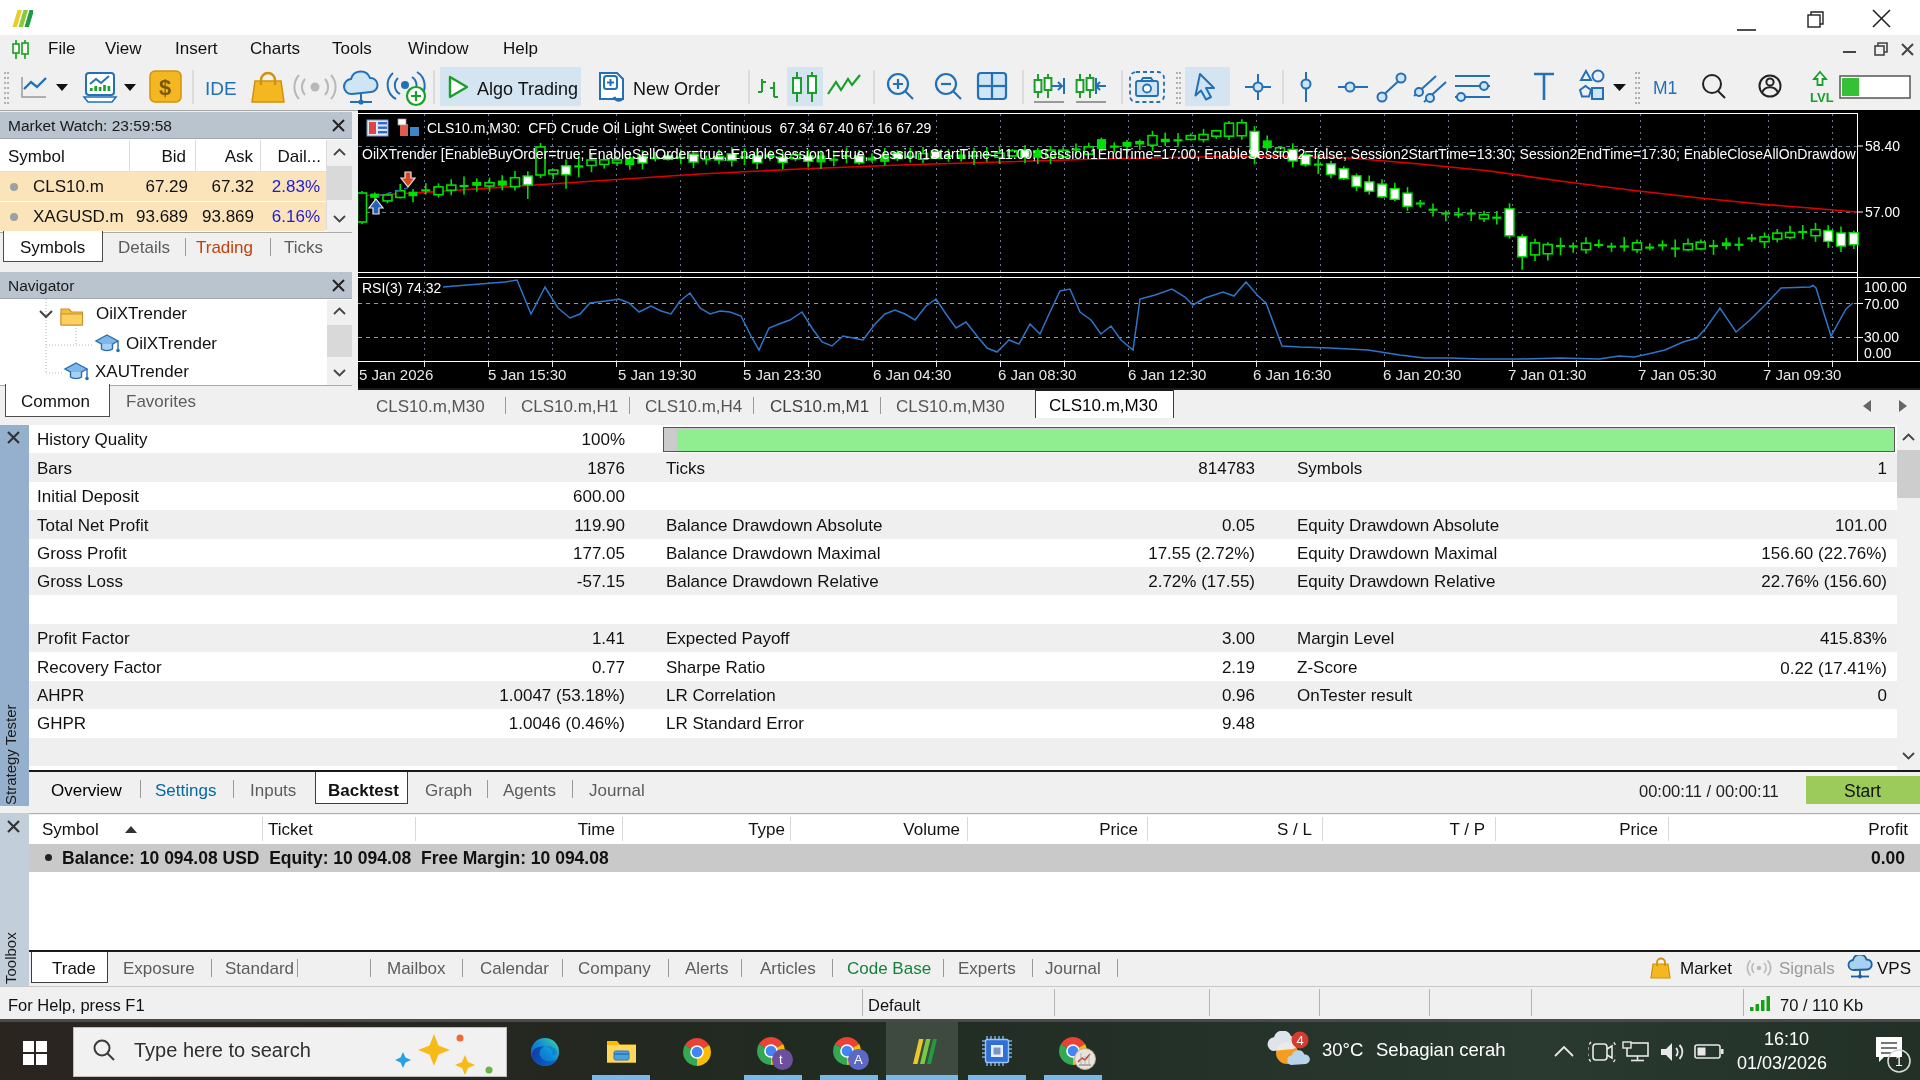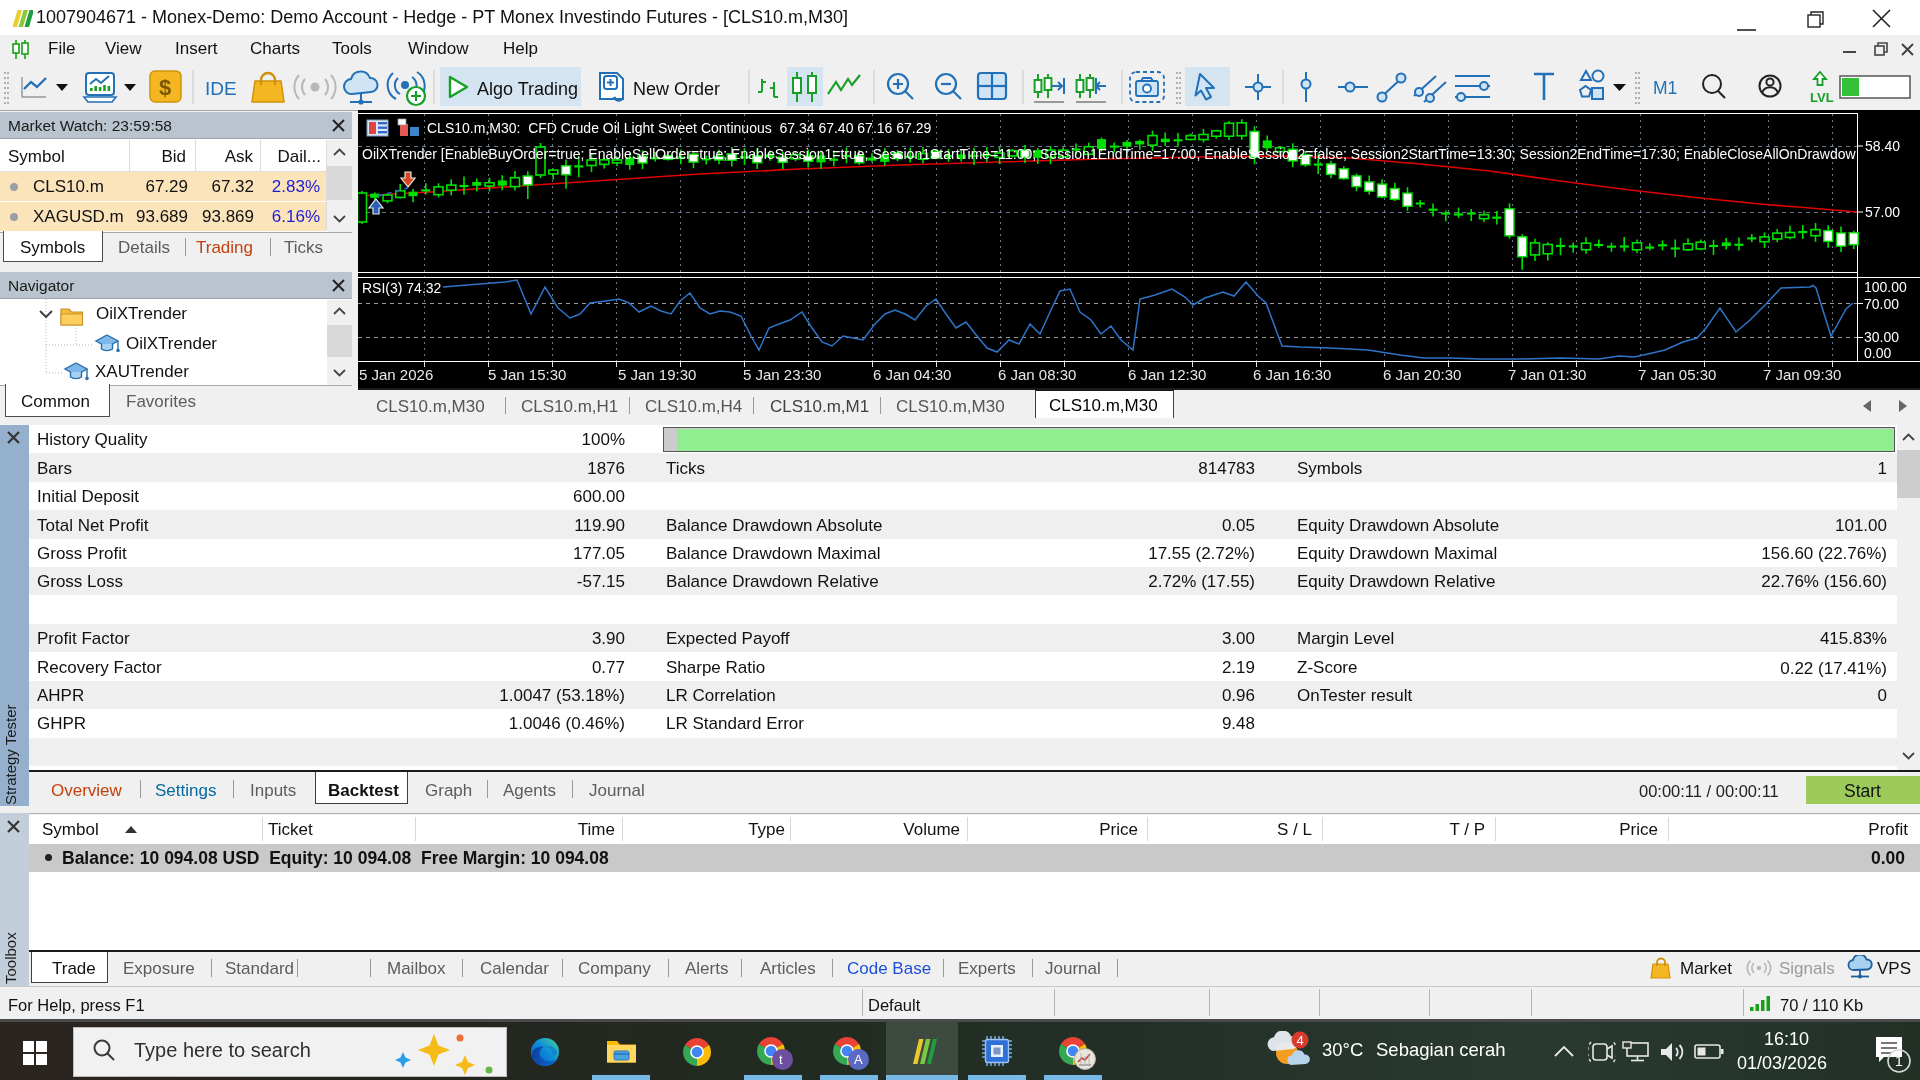--- a/index.html
+++ b/index.html
@@ -8,21 +8,20 @@
 .r{text-align:right}
 .vline{position:absolute;width:1px;background:#dcdcdc}
 </style></head><body>
 
 <div class="abs" style="left:0;top:0;width:1920px;height:35px;background:#fff">
 <svg class="abs" style="left:11px;top:7px" width="22" height="22" viewBox="0 0 22 22">
       <path d="M1.5 20 L6.5 3 L11 3 L6 20 Z" fill="#e8ce2c"></path>
       <path d="M7.5 20 L12.5 3 L17 3 L12 20 Z" fill="#8ac83c"></path>
       <path d="M13.5 20 L18.5 3 L23 3 L18 20 Z" fill="#1e9e3e"></path>
     </svg>
-<div class="txt" style="left:36px;top:7px;font-size:18px">1007904671 - Monex-Demo: Demo Account - Hedge - PT Monex Investindo Futures - [CLS10.m,M30]</div>
 <svg class="abs" style="left:1730px;top:0" width="190" height="35" viewBox="0 0 190 35">
       <line x1="7" y1="30" x2="26" y2="30" stroke="#222" stroke-width="1.6"></line>
       <rect x="78" y="15" width="12" height="12" fill="none" stroke="#222" stroke-width="1.4"></rect>
       <path d="M81 15 v-3 h12 v12 h-3" fill="none" stroke="#222" stroke-width="1.4"></path>
       <path d="M143 10 L160 27 M160 10 L143 27" stroke="#222" stroke-width="1.6"></path>
     </svg>
 </div>
 <div class="abs" style="left:0;top:35px;width:1920px;height:29px;background:#f0f0f0">
 <svg class="abs" style="left:12px;top:5px" width="17" height="19" viewBox="0 0 17 19">
       <line x1="4" y1="0" x2="4" y2="19" stroke="#1aa01a" stroke-width="1.6"></line>
@@ -740,21 +739,21 @@
 <div class="abs" style="left:29px;top:567.1px;width:1868px;height:28.4px;background:#efefef"></div>
 <div class="txt" style="left:37px;top:572.3px">Gross Loss</div>
 <div class="txt r" style="left:420px;top:572.3px;width:205px">-57.15</div>
 <div class="txt" style="left:666px;top:572.3px">Balance Drawdown Relative</div>
 <div class="txt r" style="left:1020px;top:572.3px;width:235px">2.72% (17.55)</div>
 <div class="txt" style="left:1297px;top:572.3px">Equity Drawdown Relative</div>
 <div class="txt r" style="left:1650px;top:572.3px;width:237px">22.76% (156.60)</div>
 <div class="abs" style="left:29px;top:595.5px;width:1868px;height:28.4px;background:#fff"></div>
 <div class="abs" style="left:29px;top:623.9px;width:1868px;height:28.4px;background:#efefef"></div>
 <div class="txt" style="left:37px;top:629.1px">Profit Factor</div>
-<div class="txt r" style="left:420px;top:629.1px;width:205px">3.90</div>
+<div class="txt r" style="left:420px;top:629.1px;width:205px">1.41</div>
 <div class="txt" style="left:666px;top:629.1px">Expected Payoff</div>
 <div class="txt r" style="left:1020px;top:629.1px;width:235px">3.00</div>
 <div class="txt" style="left:1297px;top:629.1px">Margin Level</div>
 <div class="txt r" style="left:1650px;top:629.1px;width:237px">415.83%</div>
 <div class="abs" style="left:29px;top:652.4px;width:1868px;height:28.4px;background:#fff"></div>
 <div class="txt" style="left:37px;top:657.6px">Recovery Factor</div>
 <div class="txt r" style="left:420px;top:657.6px;width:205px">0.77</div>
 <div class="txt" style="left:666px;top:657.6px">Sharpe Ratio</div>
 <div class="txt r" style="left:1020px;top:657.6px;width:235px">2.19</div>
 <div class="txt" style="left:1297px;top:657.6px">Z-Score</div>
@@ -775,21 +774,21 @@
 <div class="abs" style="left:663px;top:427px;width:1232px;height:25px;background:#cbcbcb;border:1.5px solid #555"></div>
 <div class="abs" style="left:677px;top:428.5px;width:1216.5px;height:22px;background:#90ee90"></div>
 <svg class="abs" style="left:1897px;top:425px" width="23" height="345">
     <rect x="0" y="0" width="23" height="345" fill="#f0f0f0"></rect>
     <rect x="0" y="25" width="23" height="48" fill="#cdcdcd"></rect>
     <path d="M6 15 l5.5 -5.5 l5.5 5.5" fill="none" stroke="#444" stroke-width="1.8"></path>
     <path d="M6 328 l5.5 5.5 l5.5 -5.5" fill="none" stroke="#444" stroke-width="1.8"></path>
   </svg>
 <div class="abs" style="left:29px;top:770px;width:1891px;height:2px;background:#1a1a1a"></div>
 <div class="abs" style="left:29px;top:772px;width:1891px;height:34px;background:#f0f0f0"></div>
-<div class="txt" style="left:51px;top:781px;color:#c2410c">Overview</div>
+<div class="txt" style="left:51px;top:781px;color:#000000">Overview</div>
 <div class="txt" style="left:155px;top:781px;color:#0369a1">Settings</div>
 <div class="txt" style="left:250px;top:781px;color:#5c5c5c">Inputs</div>
 <div class="txt" style="left:425px;top:781px;color:#5c5c5c">Graph</div>
 <div class="txt" style="left:503px;top:781px;color:#5c5c5c">Agents</div>
 <div class="txt" style="left:589px;top:781px;color:#5c5c5c">Journal</div>
 <div class="vline" style="left:140px;top:780px;height:18px;background:#999"></div>
 <div class="vline" style="left:233px;top:780px;height:18px;background:#999"></div>
 <div class="vline" style="left:487px;top:780px;height:18px;background:#999"></div>
 <div class="vline" style="left:572px;top:780px;height:18px;background:#999"></div>
 <div class="abs" style="left:315px;top:772px;width:93px;height:32px;background:#fff;border:1px solid #3d3d3d;border-top:none"></div>
@@ -837,21 +836,21 @@
 <div class="abs" style="left:31px;top:952px;width:77px;height:31px;background:#fff;border:1px solid #3d3d3d;border-top:none"></div>
 <div class="txt" style="left:52px;top:959px">Trade</div>
 <div class="txt" style="left:123px;top:959px;color:#5c5c5c">Exposure</div>
 <div class="txt" style="left:225px;top:959px;color:#5c5c5c">Standard</div>
 <div class="txt" style="left:312px;top:984px;color:#5c5c5c">News</div>
 <div class="txt" style="left:387px;top:959px;color:#5c5c5c">Mailbox</div>
 <div class="txt" style="left:480px;top:959px;color:#5c5c5c">Calendar</div>
 <div class="txt" style="left:578px;top:959px;color:#5c5c5c">Company</div>
 <div class="txt" style="left:685px;top:959px;color:#5c5c5c">Alerts</div>
 <div class="txt" style="left:760px;top:959px;color:#5c5c5c">Articles</div>
-<div class="txt" style="left:847px;top:959px;color:#1d4ed8">Code Base</div>
+<div class="txt" style="left:847px;top:959px;color:#15803d">Code Base</div>
 <div class="txt" style="left:958px;top:959px;color:#5c5c5c">Experts</div>
 <div class="txt" style="left:1045px;top:959px;color:#5c5c5c">Journal</div>
 <div class="vline" style="left:211px;top:959px;height:18px;background:#999"></div>
 <div class="vline" style="left:297px;top:959px;height:18px;background:#999"></div>
 <div class="vline" style="left:370px;top:959px;height:18px;background:#999"></div>
 <div class="vline" style="left:462px;top:959px;height:18px;background:#999"></div>
 <div class="vline" style="left:562px;top:959px;height:18px;background:#999"></div>
 <div class="vline" style="left:668px;top:959px;height:18px;background:#999"></div>
 <div class="vline" style="left:741px;top:959px;height:18px;background:#999"></div>
 <div class="vline" style="left:832px;top:959px;height:18px;background:#999"></div>

